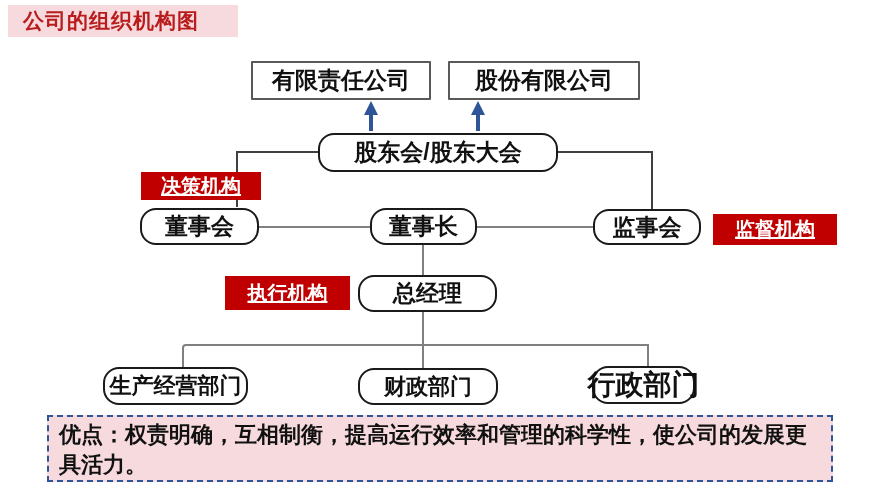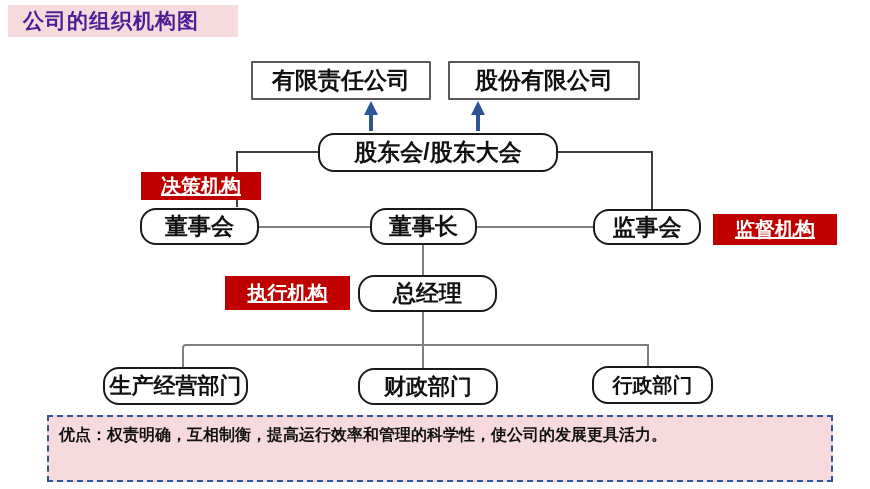--- a/index.html
+++ b/index.html
@@ -4,21 +4,21 @@
 <style>
   html,body{margin:0;padding:0;}
   body{
     width:870px;height:489px;position:relative;background:#ffffff;
     font-family:"Liberation Sans","DejaVu Sans",sans-serif;
     overflow:hidden;
   }
   .abs{position:absolute;box-sizing:border-box;}
   #title-bar{
     left:8px;top:5px;width:230px;height:32px;
-    background:#F7DADD;color:#4c1d95;
+    background:#F7DADD;color:#b91c1c;
     font-size:21px;font-weight:bold;
     display:flex;align-items:center;padding-left:15px;
     letter-spacing:1px;
   }
   .node{
     display:flex;align-items:center;justify-content:center;
     background:#ffffff;color:#111111;
     font-weight:bold;font-size:23px;
     white-space:nowrap;
   }
@@ -34,25 +34,25 @@
   #box-shareholders{left:318px;top:133px;width:240px;height:39px;}
   #label-decision{left:141px;top:172px;width:120px;height:28px;}
   #label-supervision{left:713px;top:214px;width:124px;height:31px;text-align:center;}
   #label-execution{left:225px;top:276px;width:125px;height:34px;}
   #box-board{left:140px;top:208px;width:119px;height:37px;}
   #box-chairman{left:370px;top:208px;width:107px;height:37px;}
   #box-supervisors{left:593px;top:209px;width:108px;height:36px;}
   #box-gm{left:358px;top:275px;width:139px;height:37px;}
   #box-dept-production{left:103px;top:367px;width:145px;height:38px;font-size:22px;}
   #box-dept-finance{left:358px;top:368px;width:140px;height:37px;font-size:22px;}
-  #box-dept-admin{left:592px;top:366px;width:121px;height:38px;font-size:20px;}
+  #box-dept-admin{left:592px;top:366px;width:103px;height:38px;font-size:28px;}
   #note-box{
     left:47px;top:415px;width:786px;height:67px;
     background:#F7DADD;border:2px dashed #2E5597;
-    color:#111111;font-weight:bold;font-size:16px;line-height:30px;
+    color:#111111;font-weight:bold;font-size:22px;line-height:30px;
     padding:3px 10px 0 10px;
   }
   #connector-layer{left:0;top:0;width:870px;height:489px;pointer-events:none;}
 </style>
 </head>
 <body>
 
 <svg id="connector-layer" class="abs" viewBox="0 0 870 489" xmlns="http://www.w3.org/2000/svg">
 
   <path d="M318,152 L237,152 L237,207" fill="none" stroke="#404040" stroke-width="2"></path>

